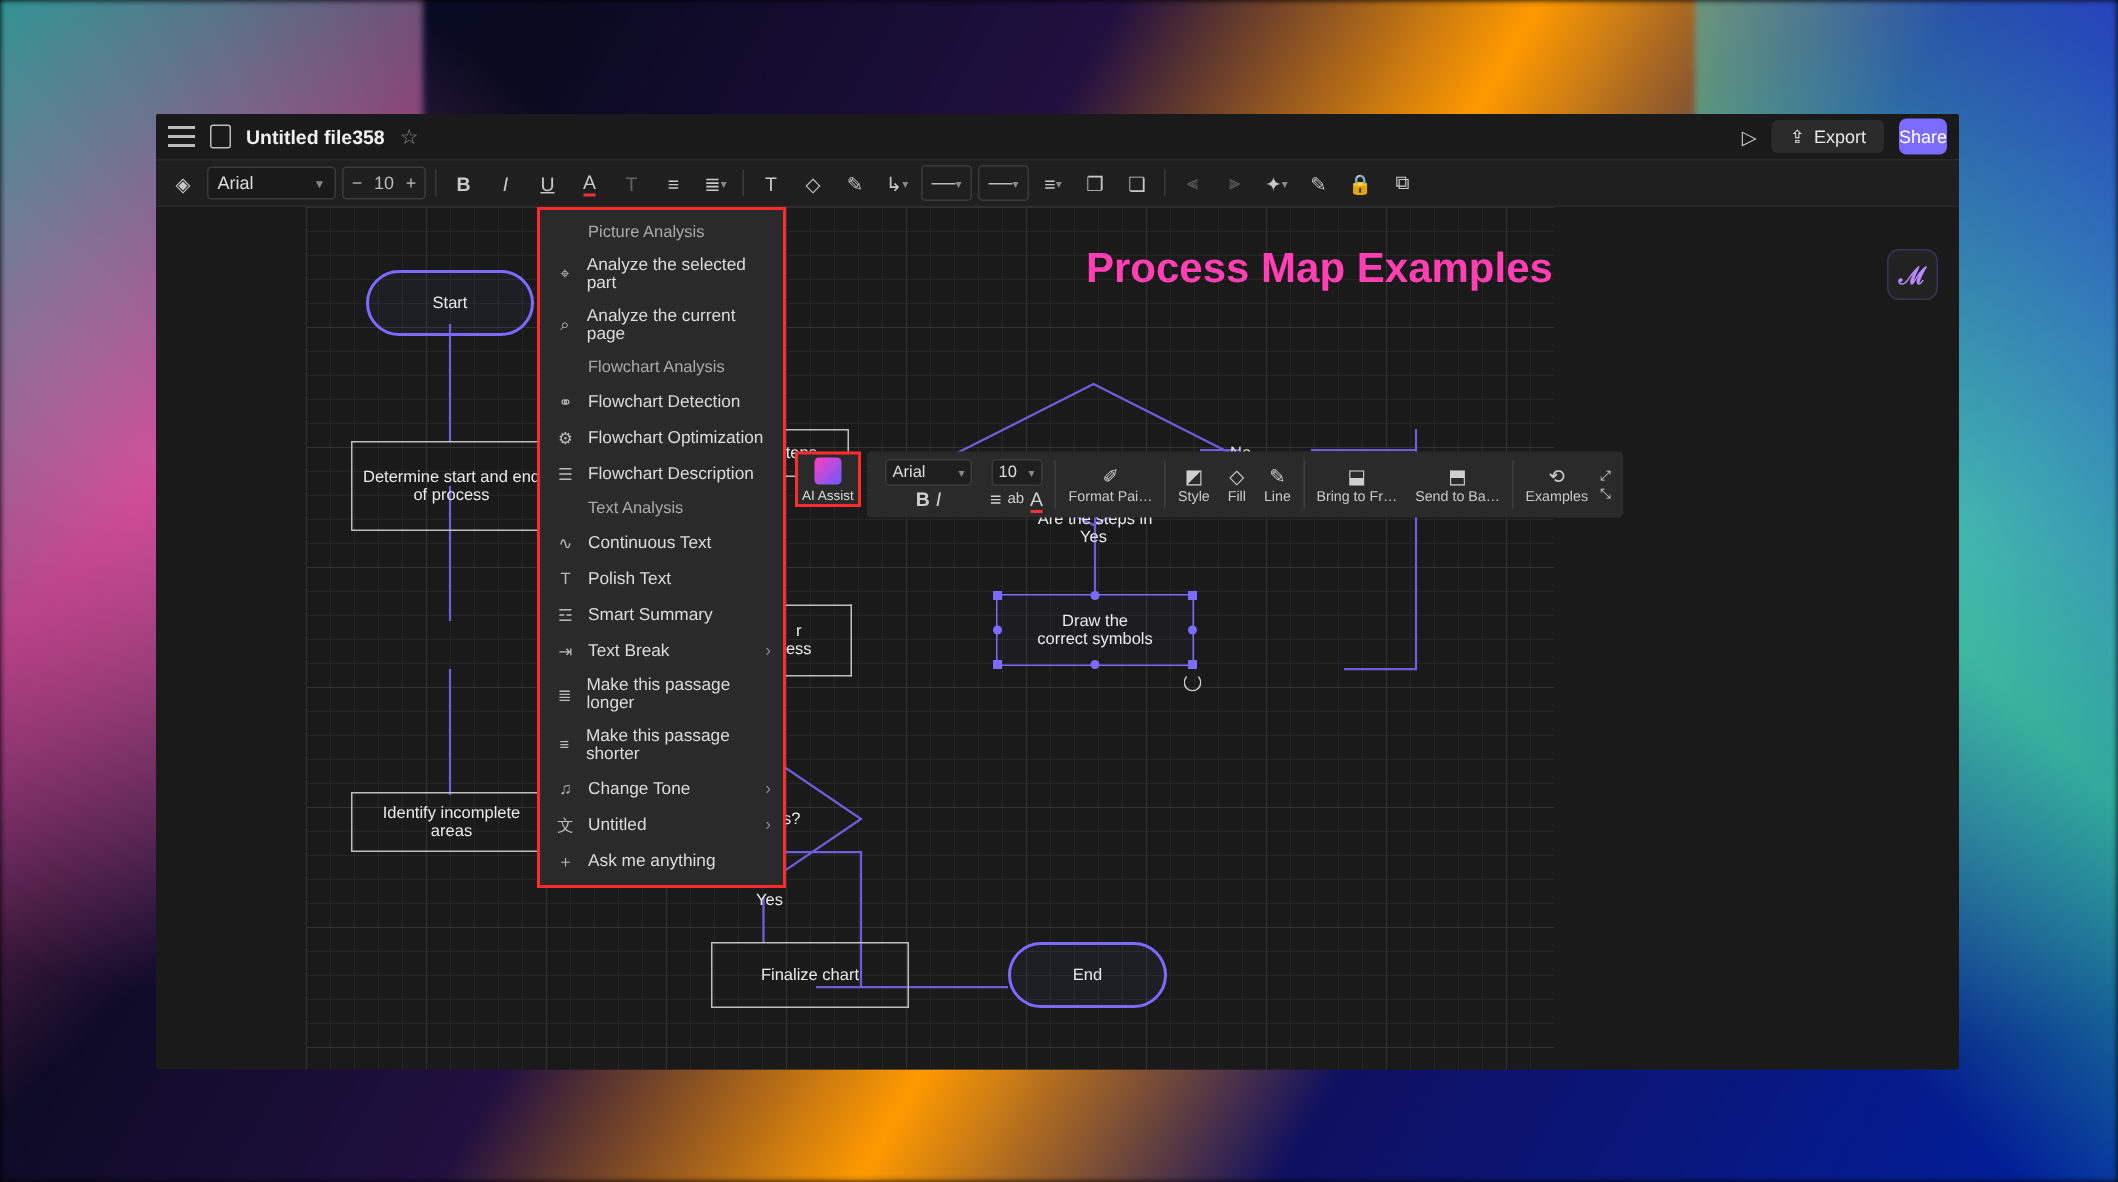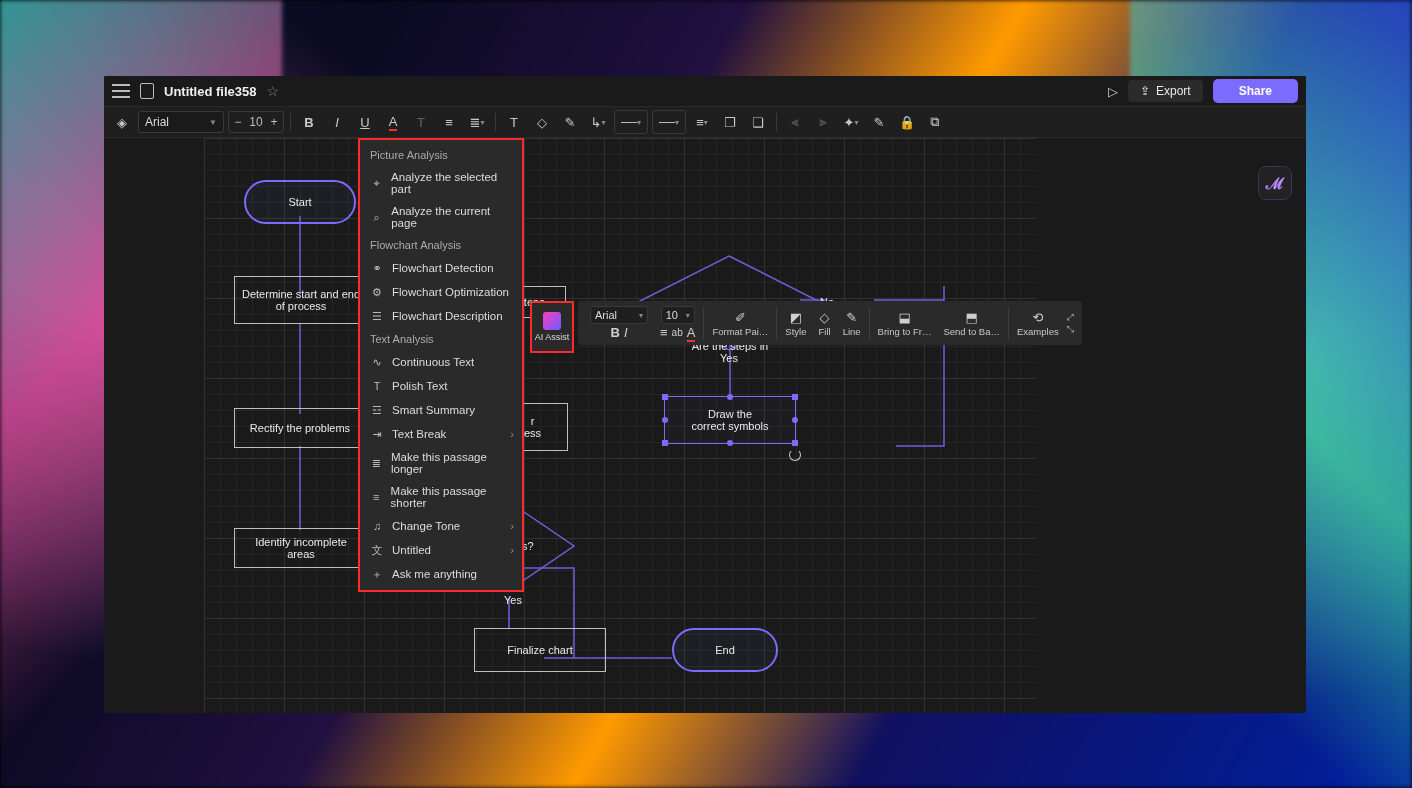--- a/index.html
+++ b/index.html
@@ -23,21 +23,21 @@
 
 .titlebar { height:30px; background:#1a1a1a; display:flex; align-items:center; padding:0 8px; gap:10px; }
 .titlebar .right { margin-left:auto; display:flex; align-items:center; gap:10px; }
 .burger { width:18px; height:14px; display:flex; flex-direction:column; justify-content:space-between; cursor:pointer; }
 .burger span { height:2px; background:#bbb; }
 .doc-icon { width:14px; height:16px; border:1px solid #bbb; border-radius:2px; }
 .file-title { color:#f0f0f0; font-size:13px; font-weight:600; }
 .star { color:#888; font-size:14px; }
 .play { color:#ccc; font-size:13px; }
 .export-btn { display:flex; align-items:center; gap:6px; background:#2b2b2b; padding:4px 12px; border-radius:4px; color:#e8e8e8; cursor:pointer; }
-.share-btn { background:#7c6bff; color:#fff; padding:5px 26px; border-radius:5px; font-size:12px; cursor:pointer;font-weight:bold; }
+.share-btn { background:#7c6bff; color:#fff; padding:5px 0; border-radius:5px; font-size:12px; cursor:pointer; }
 
 
 .toolbar { height:32px; background:#1f1f1f; display:flex; align-items:center; padding:0 6px; gap:4px; border-top:1px solid #2a2a2a; border-bottom:1px solid #2a2a2a; }
 .tbtn { width:24px; height:24px; display:flex; align-items:center; justify-content:center; color:#c8c8c8; cursor:pointer; font-size:13px; border-radius:3px; }
 .font-sel { background:#1a1a1a; border:1px solid #3a3a3a; height:22px; width:86px; padding:0 6px; color:#ddd; font-size:12px; display:flex; align-items:center; justify-content:space-between; border-radius:3px; }
 .size-stepper { display:flex; align-items:center; border:1px solid #3a3a3a; border-radius:3px; height:22px; }
 .size-stepper span { width:18px; text-align:center; color:#bbb; cursor:pointer; }
 .size-val { width:26px; text-align:center; color:#eee; }
 .sep { width:1px; height:18px; background:#3a3a3a; margin:0 2px; }
 .caret { font-size:8px; color:#888; }
@@ -54,27 +54,27 @@
 }
 .title-text { position:absolute; left:520px; top:25px; font-size:28px; font-weight:700; color:#ff3fb3; }
 .node { position:absolute; border:1px solid #bfbfbf; color:#eaeaea; font-size:11px; display:flex; align-items:center; justify-content:center; text-align:center; padding:4px 6px; background:transparent; }
 .round { border-radius:26px; border:2px solid #7c6bff; background:rgba(110,95,220,.06); }
 .selected { border:1px solid #7c6bff; background:rgba(110,95,220,.04); }
 .handle { position:absolute; width:6px; height:6px; background:#7c6bff; }
 .dlabel { position:absolute; color:#eaeaea; font-size:11px; text-align:center; }
 
 
 .ctx { position:absolute; left:254px; top:62px; width:166px; background:#2a2a2a; border:2px solid #ff2a2a; padding:4px 0; z-index:40; }
-.ctx .hdr { color:#aaa; font-size:11px; padding:5px 10px; }
+.ctx .hdr { color:#aaa; font-size:11px; padding:5px 10px;margin-left:22px; }
 .ctx .item { display:flex; align-items:center; gap:8px; padding:5px 10px; color:#dcdcdc; font-size:11.5px; cursor:pointer; position:relative; }
 .ctx .ic { width:14px; height:14px; display:flex; align-items:center; justify-content:center; color:#bbb; font-size:11px; }
 .ctx .sub::after { content:"›"; position:absolute; right:8px; color:#888; }
 
 
-.ai-assist { position:absolute; left:426px; top:225px; width:44px; height:52px; border:2px solid #ff2a2a; background:#2a2a2a; display:flex; flex-direction:column; align-items:center; justify-content:center; gap:2px; z-index:40; }
+.ai-assist { position:absolute; left:426px; top:225px; width:44px; height:37px; border:2px solid #ff2a2a; background:#2a2a2a; display:flex; flex-direction:column; align-items:center; justify-content:center; gap:2px; z-index:40; }
 .ai-assist .glyph { width:18px; height:18px; background:linear-gradient(135deg,#ff3fbf,#6a5bff); border-radius:3px; }
 .ai-assist .lbl { font-size:9px; color:#dcdcdc; }
 
 
 .float-tb { position:absolute; left:474px; top:225px; height:44px; background:#2a2a2a; display:flex; align-items:stretch; padding:0 6px; z-index:39; border-radius:3px; }
 .float-tb .col { display:flex; flex-direction:column; align-items:center; justify-content:center; padding:0 6px; gap:1px; }
 .float-tb .row2 { flex-direction:row; gap:4px; align-items:center; }
 .float-tb .lbl2 { font-size:9.5px; color:#c8c8c8; white-space:nowrap; }
 .float-tb .ic2 { color:#cfcfcf; font-size:13px; }
 .float-tb .fsel { background:#1f1f1f; border:1px solid #3a3a3a; height:18px; width:58px; padding:0 4px; color:#ddd; font-size:11px; display:flex; align-items:center; justify-content:space-between; border-radius:3px; }
@@ -153,56 +153,54 @@
     <div class="sep"></div>
     <div class="tbtn" style="opacity:.4;">⫷</div>
     <div class="tbtn" style="opacity:.4;">⫸</div>
     <div class="tbtn">✦<span class="caret">▾</span></div>
     <div class="tbtn">✎</div>
     <div class="tbtn">🔒</div>
     <div class="tbtn">⧉</div>
   </div>
 
   <div class="canvas">
+    <div class="title-text">Process Map Examples</div>
 
     <svg style="position:absolute;left:0;top:0;width:100%;height:100%;pointer-events:none;">
       <line x1="96" y1="78" x2="96" y2="156"></line>
       <line x1="163" y1="170" x2="293" y2="170"></line>
       <line x1="526" y1="195" x2="526" y2="260"></line>
       <polyline points="596,162 622,162"></polyline>
       <polyline points="670,162 740,162 740,148 740,308 740,308 692,308"></polyline>
       <line x1="96" y1="186" x2="96" y2="276"></line>
       <line x1="96" y1="308" x2="96" y2="392"></line>
       <polyline points="162,408 256,408"></polyline>
       <polyline points="370,520 370,430 165,430 165,410"></polyline>
       <line x1="305" y1="460" x2="305" y2="490"></line>
       <line x1="340" y1="520" x2="468" y2="520"></line>
     </svg>
 
     <div class="node round" style="left:40px; top:42px; width:112px; height:44px;">
         <span>Start</span>
       </div>
-    <div class="node" style="left:30px; top:138px; width:134px; height:48px;">
+    <div class="node" style="left:30px; top:156px; width:134px; height:60px;">
         <span>Determine start and end of process</span>
       </div>
     <div class="node" style="left:294px; top:148px; width:68px; height:32px; border-left:none;">
         <span>steps</span>
       </div>
 
     <svg style="position:absolute;left:430px;top:116px;" width="190" height="98">
         <polygon points="95,2 188,49 95,96 2,49" stroke="#6d87ff" fill="rgba(90,110,220,.02)"></polygon>
       </svg>
     <div class="dlabel" style="left:480px; top:154px; width:92px;margin-top:48px;">Are the steps in</div>
     <div class="dlabel" style="left:616px; top:158px;">No</div>
     <div class="dlabel" style="left:516px; top:214px;">Yes</div>
 
 
-    <div class="node" style="left:30px; top:270px; width:132px; height:40px;">
-        <span>Rectify the problems</span>
-      </div>
 
     <div class="node" style="left:294px; top:265px; width:70px; height:48px; border-left:none; white-space:pre;"><span>r
 ess</span></div>
 
     <div class="node" style="left:30px; top:390px; width:134px; height:40px;">
         <span>Identify incomplete areas</span>
       </div>
 
     <div class="node selected" style="left:460px; top:258px; width:132px; height:48px; white-space:pre;">
       <span>Draw the

